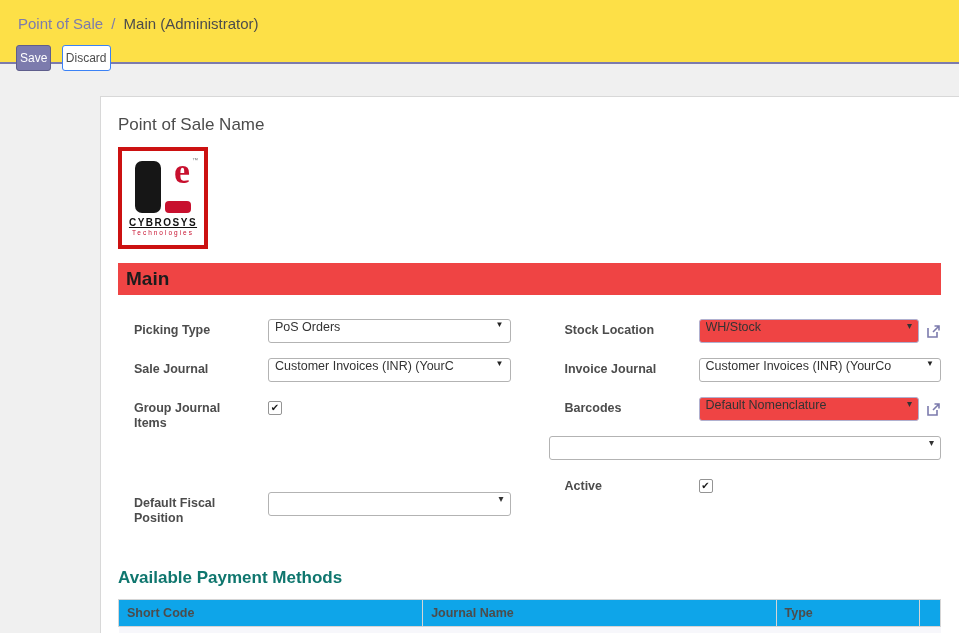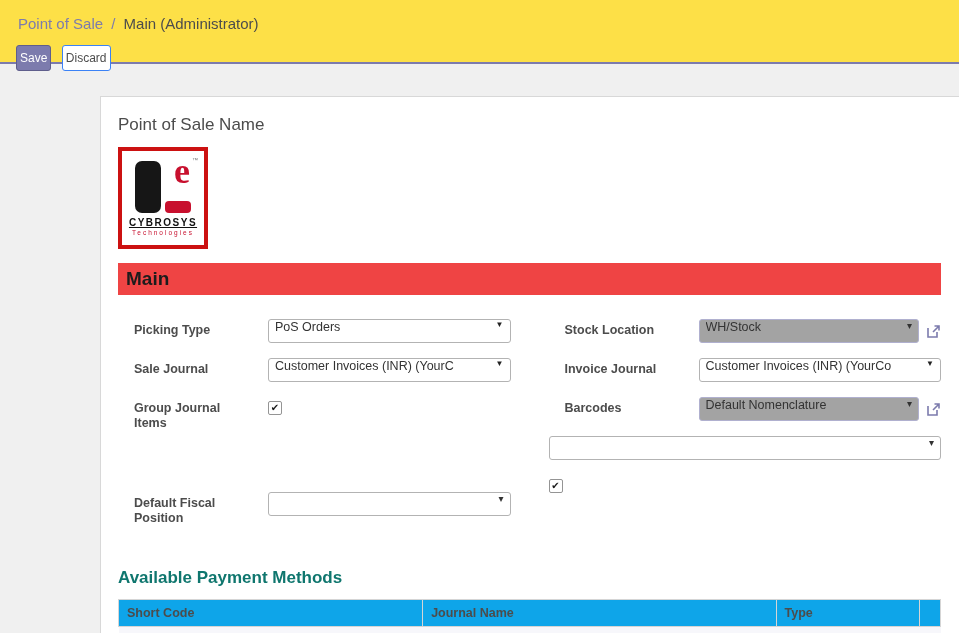--- a/index.html
+++ b/index.html
@@ -102,21 +102,21 @@
     border: 1px solid #b3b3b3; border-radius: 3px;
     background: #fff;
     padding: 0 6px;
     font-size: 12.5px; color: #333;
     cursor: pointer;
     overflow: hidden; white-space: nowrap;
   }
   .widget-text { overflow: hidden; white-space: nowrap; flex: 1; }
   .caret { font-size: 10px; color: #333; margin-left: 5px; }
   .caret.sel { font-size: 8px; color: #222; }
-  .widget.m2o { background: #a3a3a3; border-color: #b0b0cf; gap: 27px; }
+  .widget.m2o { background: #ef4444; border-color: #b0b0cf; gap: 27px; }
   .extlink { margin-left: 7px; display: inline-flex; cursor: pointer; }
   .checkbox {
     width: 14px; height: 14px;
     border: 1px solid #949494; border-radius: 2px;
     background: #fff;
     display: inline-flex; align-items: center; justify-content: center;
     margin-top: 4px;
     cursor: pointer;
   }
   .checkmark { font-size: 10px; color: #1a1a1a; line-height: 1; }
@@ -260,20 +260,21 @@
         </div>
         <div class="frow">
           <div class="ffield">
             <div class="widget">
               <span class="widget-text"></span>
               <span class="caret">▾</span>
             </div>
           </div>
         </div>
         <div class="frow">
+          <div class="flabel">Active</div>
           <div class="ffield">
             <span class="checkbox">
               <span class="checkmark">✔</span>
             </span>
           </div>
         </div>
       </div>
     </div>
 
     <div class="pm-title">Available Payment Methods</div>

